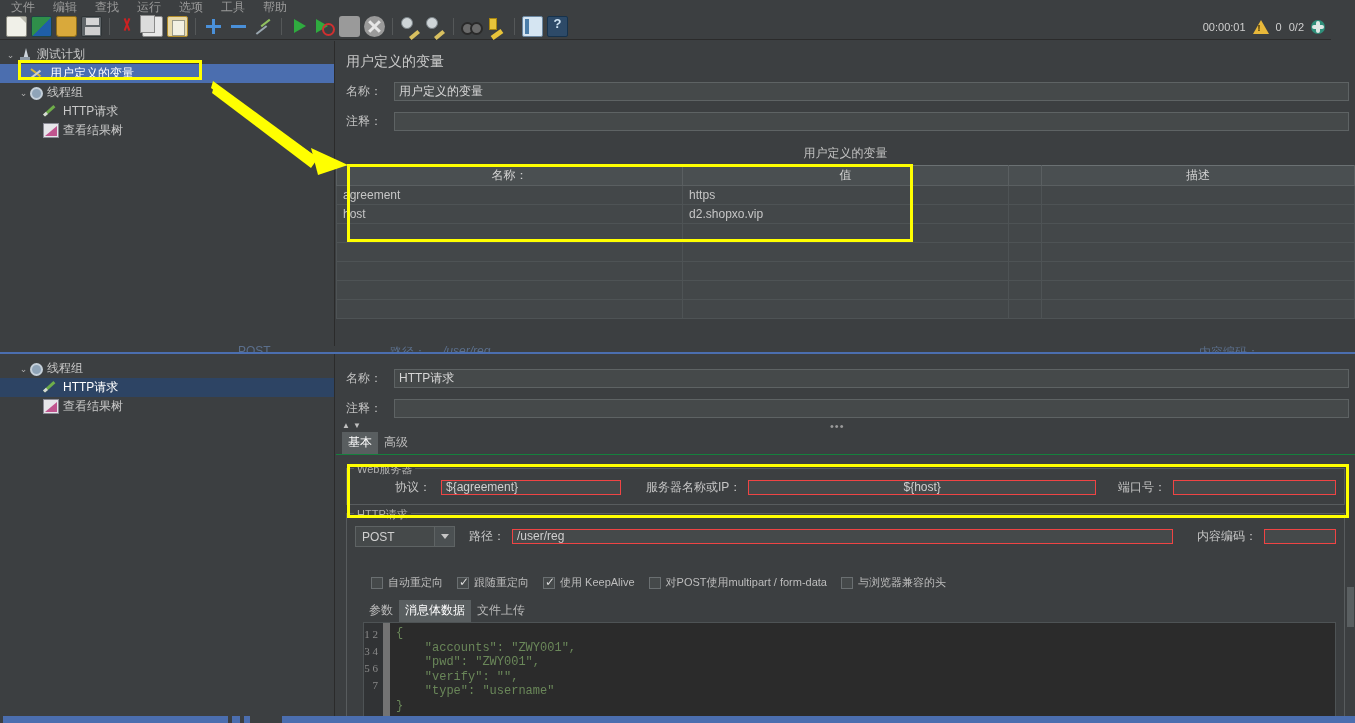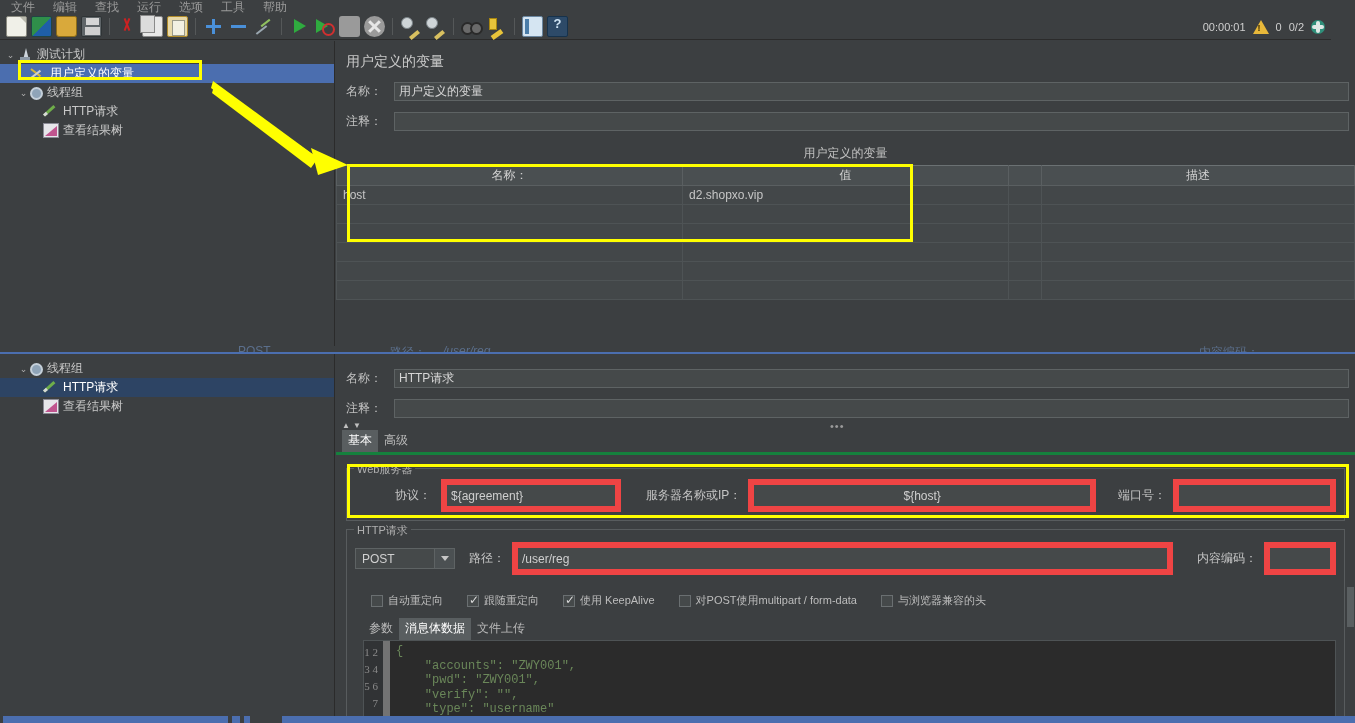--- a/index.html
+++ b/index.html
@@ -156,42 +156,42 @@
   }
   .front-right {
     position: absolute; left: 336px; top: 0; width: 1019px; height: 362px;
     background: #3c3f41; overflow: hidden;
   }
   .updown { display: flex; gap: 3px; padding: 3px 0 0 6px; }
   .updown span { font-size: 8px; color: #c0c0c0; }
   .dots3 { position:absolute; left:494px; top:2px; font-size:11px; color:#9a9a9a; letter-spacing:1px;}
 
   .tabs { display: flex; align-items: flex-end; height: 20px; padding-left: 6px;
-    border-bottom: 3px solid #15803d; margin-top: 3px; }
+    border-bottom: 1px solid #15803d; margin-top: 3px; }
   .tab { font-size: 12px; color: #b9b9b9; padding: 2px 6px 3px 6px; }
   .tab.active { background: #595e60; color: #ffffff; }
 
   .group { position: relative; margin: 10px 10px 0 10px; border: 1px solid #585c5e; padding: 10px 8px 8px 8px; }
   .group > .glabel { position: absolute; left: 7px; top: -7px; background: #3c3f41;
     padding: 0 3px; font-size: 11px; color: #b0b0b0; }
   .inline { display: flex; align-items: center; }
   .lbl { font-size: 12px; color: #c5c5c5; white-space: nowrap; }
-  .inp { height: 33px; background: #45494a; border: 6px solid #ef4444; color: #cfcfcf;
+  .inp { height: 15px; background: #45494a; border: 1px solid #ef4444; color: #cfcfcf;
     font-size: 12px; padding: 0 4px; line-height: 17px; }
 
   .select { height: 21px; width: 100px; background: #45494a; border: 1px solid #5e6364;
     color: #d0d0d0; font-size: 12px; display: flex; align-items: center;
     padding-left: 6px; position: relative; }
   .select .caret { position: absolute; right: 0; top: 0; bottom: 0; width: 20px;
     background: #4b5052; border-left: 1px solid #5e6364; display: flex;
     align-items: center; justify-content: center; }
   .caret i { border-style: solid; border-width: 5px 4px 0 4px;
     border-color: #c6c6c6 transparent transparent transparent; display: block; }
 
-  .cb-row { display: flex; align-items: flex-end; gap: 24px; margin: 18px 0 0 16px; }
+  .cb-row { display: flex; align-items: flex-end; gap: 14px; margin: 28px 0 0 16px; }
   .cb { display: flex; align-items: center; gap: 5px; font-size: 11px; color: #bdbdbd; }
   .box { width: 12px; height: 12px; background: #45494a; border: 1px solid #6a6f71;
     position: relative; flex: none; }
   .box.checked:after { content: "\2713"; position: absolute; left: 1px; top: -3px;
     font-size: 12px; color: #dcdcdc; }
 
   .editor { margin: 2px 10px 0 10px; height: 118px; background: #2b2b2b;
     border: 1px solid #4e5355; display: flex; overflow: hidden; }
   .gutter { width: 26px; background: #313335; color: #8a8a8a; font-size: 11px;
     font-family: Liberation Serif, serif; text-align: right;
@@ -310,20 +310,26 @@
       <thead>
         <tr>
           <th>名称：</th>
           <th>值</th>
           <th></th>
           <th>描述</th>
         </tr>
       </thead>
       <tbody>
         <tr>
+          <td>agreement</td>
+          <td>https</td>
+          <td></td>
+          <td></td>
+        </tr>
+        <tr>
           <td>host</td>
           <td>d2.shopxo.vip</td>
           <td></td>
           <td></td>
         </tr>
         <tr>
           <td>&nbsp;</td>
           <td></td>
           <td></td>
           <td></td>

